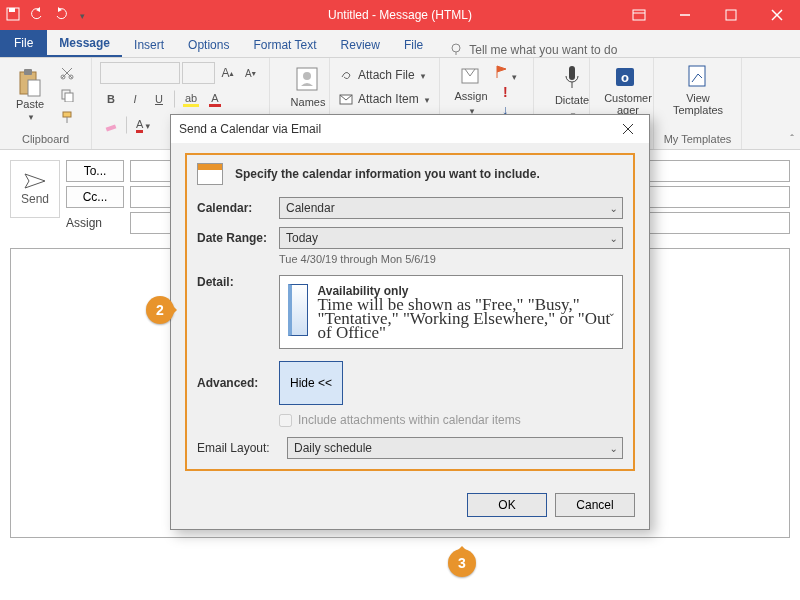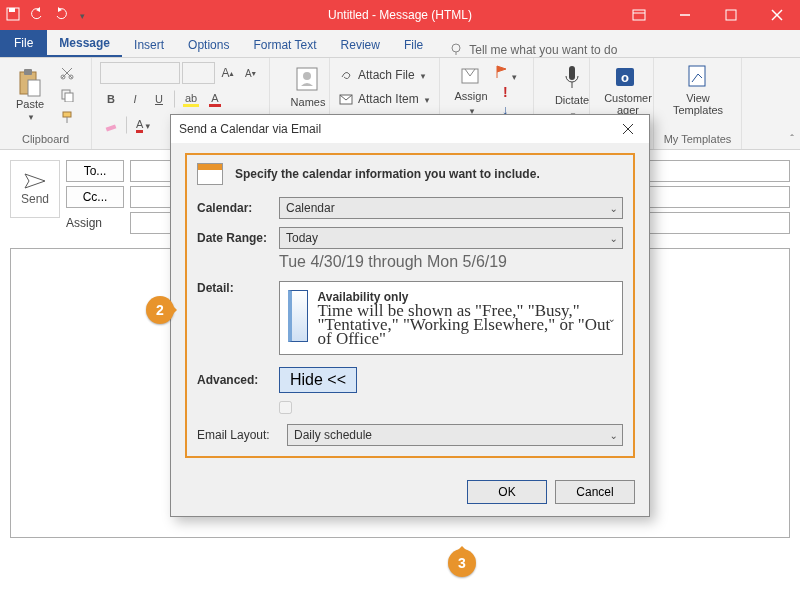--- a/index.html
+++ b/index.html
@@ -40,30 +40,30 @@
   .dlg-title { height:28px; display:flex; align-items:center; padding:0 8px; font-size:12px; background:#fff;}
   .dlg-title .dclose { margin-left:auto; width:26px; height:22px; display:flex; align-items:center; justify-content:center; cursor:pointer;}
   .dlg-body { padding:10px 14px 12px 14px;}
   .highlight { border:2px solid #e8942c; padding:8px 10px 10px 10px; }
   .instruction { display:flex; align-items:center; gap:12px; margin-bottom:12px;text-align:center;}
   .cal-icon { width:26px; height:22px; background:#fff; border:1px solid #999; background-image:linear-gradient(#e8942c,#e8942c); background-size:100% 6px; background-repeat:no-repeat;}
   .formrow { display:flex; align-items:center; margin-bottom:8px;}
   .formrow .flabel { width:82px; font-weight:700; font-size:12px;}
   .combo { flex:1; height:22px; border:1px solid #888; background:#e8e8e8; display:flex; align-items:center; justify-content:space-between; padding:0 4px 0 6px; cursor:pointer; font-size:12px;}
   .combo .chev { font-size:10px; color:#555;}
-  .subnote { margin-left:82px; font-size:16px; color:#666; margin-top:-4px; margin-bottom:10px;}
+  .subnote { margin-left:82px; font-size:11px; color:#666; margin-top:-4px; margin-bottom:10px;}
   .detailbox { flex:1; border:1px solid #888; background:#fff; padding:8px; display:flex; gap:10px; align-items:flex-start; cursor:pointer; position:relative;}
   .detail-swatch { width:36px; height:52px; border:1px solid #2b579a; background:linear-gradient(#fff,#cfe0f4); border-left:4px solid #7aa7d8;}
   .detail-text .dt-title { font-weight:700; }
   .detail-text .dt-desc { font-size:17px; line-height:14px;font-family:Liberation Serif, serif;}
   .detailbox .chev { position:absolute; right:6px; top:50%; transform:translateY(-50%); font-size:10px; color:#555;}
   .chkrow { margin-left:82px; display:flex; align-items:center; gap:6px; font-size:12px; margin-top:8px;}
   .chkrow.dis { color:#999; }
   .link { margin-left:auto; color:#0066cc; text-decoration:underline; cursor:pointer; font-size:12px;}
-  .hidebtn { border:1px solid #2b579a; background:#d7e6f7; padding:3px 10px; cursor:pointer; font-size:16px;}
+  .hidebtn { border:1px solid #2b579a; background:#d7e6f7; padding:14px 10px; cursor:pointer; font-size:12px;}
   .dlg-buttons { display:flex; justify-content:flex-end; gap:8px; padding:10px 14px 12px 14px;}
   .dbtn { width:80px; height:24px; border:1px solid #888; background:#e8e8e8; cursor:pointer; font-size:12px;}
   .dbtn.primary { border:1px solid #2b579a; }
   .callout { position:absolute; width:28px; height:28px; border-radius:50%; background:#e8942c; color:#fff; font-weight:700; display:flex; align-items:center; justify-content:center; font-size:14px; box-shadow:0 1px 2px rgba(0,0,0,0.3);}
   .callout.n2 { left:146px; top:296px; }
   .callout.n2::after { content:""; position:absolute; right:-8px; top:9px; border:5px solid transparent; border-left-color:#e8942c;}
   .callout.n3 { left:448px; top:549px; }
   .callout.n3::after { content:""; position:absolute; top:-8px; left:9px; border:5px solid transparent; border-bottom-color:#e8942c;}
   input[type=checkbox] { width:13px; height:13px; margin:0;}
   .chevd::after { content:"▾"; font-size:9px; color:#555; margin-left:2px;}
@@ -364,20 +364,21 @@
           </div>
           <span class="chev">⌄</span>
         </div>
       </div>
       <div class="formrow" style="margin-top:12px">
         <span class="flabel">Advanced:</span>
         <button class="hidebtn">Hide &lt;&lt;</button>
       </div>
       <div class="chkrow dis">
         <input type="checkbox" disabled="" style="">
+        <span>Include attachments within calendar items</span>
       </div>
       <div class="formrow" style="margin-top:10px;margin-bottom:0">
         <span class="flabel" style="width:90px;font-weight:400">Email Layout:</span>
         <div class="combo">
             <span>Daily schedule</span>
             <span class="chev">⌄</span>
           </div>
       </div>
     </div>
   </div>

